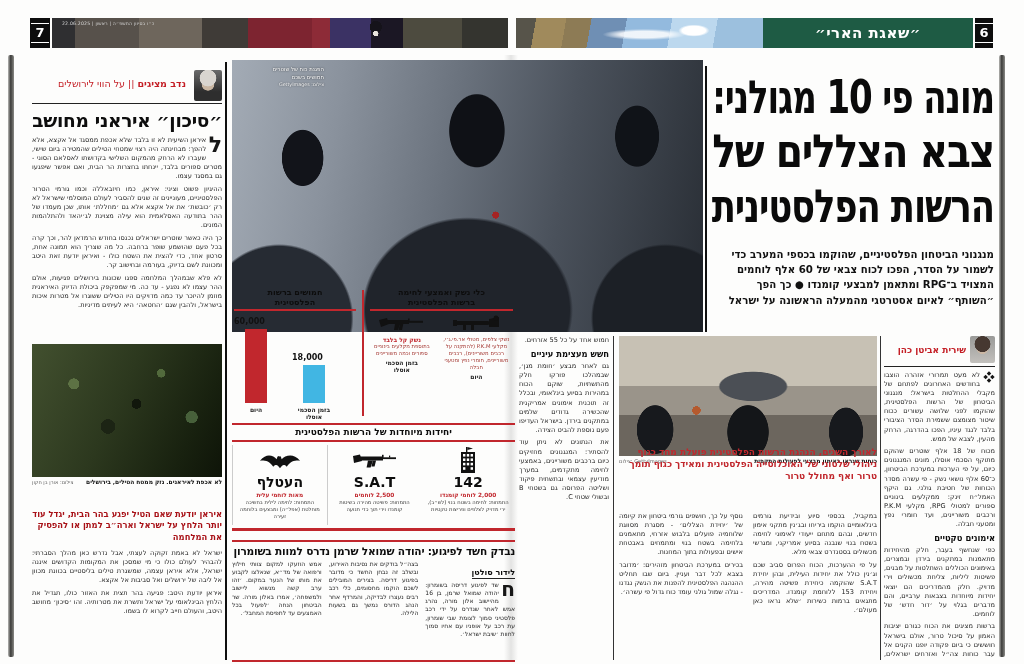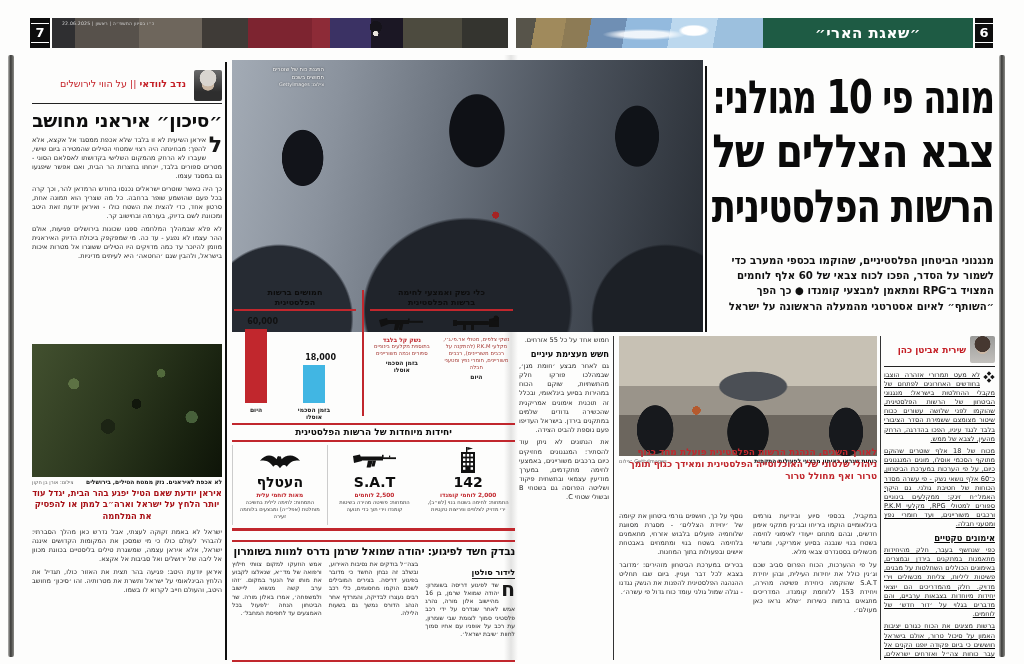--- a/index.html
+++ b/index.html
@@ -81,21 +81,21 @@
   .f-headline{font-size:46px;font-weight:800;color:#0a0a0a;line-height:1.18;letter-spacing:-1.5px;text-align:right;}
   .f-sub{font-size:10.2px;font-weight:700;line-height:1.5;color:#111;text-align:right;}
   .byline-name{color:#c41e25;font-weight:700;font-size:9px;}
   .redquote{color:#c1272d;font-weight:700;font-size:9px;line-height:1.35;text-align:right;}
   
   .ig-title{font-size:8px;font-weight:700;text-align:center;line-height:1.2;color:#0d0d0d;}
   .ig-redrule{background:#c1272d;height:2px;}
   .ig-small{font-size:5.3px;line-height:1.3;color:#a3342f;text-align:center;}
   .ig-label{font-size:6px;font-weight:700;color:#222;text-align:center;line-height:1.2;}
   .bar{position:absolute;width:22px;}
-  .barval{position:absolute;font-size:8px;font-weight:700;color:#111;text-align:right;width:44px;}
+  .barval{position:absolute;font-size:8px;font-weight:700;color:#111;text-align:left;width:44px;}
   .unit-name{font-size:14px;font-weight:700;color:#0d0d0d;text-align:center;}
   .unit-count{font-size:5.8px;font-weight:700;color:#c1272d;text-align:center;}
   .unit-desc{font-size:5.2px;color:#333;line-height:1.3;text-align:center;}
   .unit-cell{flex:1;padding:2px 4px;display:flex;flex-direction:column;align-items:center;gap:1.5px;}
   .unit-cell + .unit-cell{border-left:1px solid #ccc;}
   
   .ba-headline{font-size:10.6px;font-weight:800;color:#0d0d0d;text-align:right;letter-spacing:-.2px;}
   .ba-byline{font-size:8px;font-weight:700;color:#0d0d0d;border-bottom:1px solid #222;display:inline-block;padding-bottom:1px;margin-bottom:2px;}
   .tt{font-size:6px;line-height:1.36;text-align:justify;color:#1d1d1d;}
 </style>
@@ -128,60 +128,61 @@
   </div>
 
   <div class="abs vrule" style="left:225px;top:62px;width:2px;height:598px;"></div>
   <div class="abs vrule" style="left:705px;top:66px;width:2px;height:266px;"></div>
   <div class="abs" style="left:613px;top:336px;width:1px;height:324px;background:#333;"></div>
   <div class="abs" style="left:880px;top:336px;width:1px;height:324px;background:#333;"></div>
 
   <div class="abs rtl" style="left:32px;top:70px;width:190px;">
     <div style="position:relative;height:33px;border-bottom:1px solid #222;">
       <div class="kicker" style="position:absolute;right:36px;top:8px;">
-        <b>נדב לוודאי</b>
+        <b>נדב מציגים</b>
         <span>||</span>
         <span>על הווי לירושלים</span>
       </div>
       <div class="abs avatar2" style="right:0px;top:0px;width:28px;height:31px;"></div>
     </div>
     <div class="op-headline fit" style="margin-top: 5px; transform-origin: 100% 50%; transform: scaleX(0.974359);">״סיכון״ איראני מחושב</div>
     <div class="t" style="margin-top:5px;height:208px;overflow:hidden;">
       <p><span class="dropcap" style="font-size:22px;">ל</span><span>איראן השיעית לא זו בלבד שלא אכפת ממסגד אל אקצא, אלא להפך: מבחינתה היה רצוי שמטחי הטילים שהמטירה ביום שישי, שעברו לא הרחק מהמקום השלישי בקדושתו לאסלאם הסוני - מטרים ספורים בלבד, יינחתו בחצרות הר הבית, ואם אפשר שיפגעו גם במסגד עצמו.</span></p>
+      <p>ההיגיון פשוט וציני: איראן, כמו חיזבאללה וכמו גורמי הטרור הפלסטיניים, מעוניינים זה שנים להסביר לעולם המוסלמי שישראל לא רק ׳כובשת׳ את אל אקצא אלא גם ׳מחללת׳ אותו, שכן מעמדו של ההר בתודעה האסלאמית הוא עילה מצוינת לג׳יהאד ולהתלהמות המונים.</p>
       <p>כך היה כאשר שוטרים ישראלים נכנסו בחודש הרמדאן להר, וכך קרה בכל פעם שהושמע שופר ברחבה. כל מה שצריך הוא תמונה אחת, סרטון אחד, כדי להצית את השטח כולו - ואיראן יודעת זאת היטב ומכוונת לשם בדיוק, בעורמה ובחישוב קר.</p>
       <p>לא פלא שבמהלך המלחמה ספגו שכונות בירושלים פגיעות, אולם ההר עצמו לא נפגע - עד כה. מי שמפקפק ביכולת הדיוק האיראנית מוזמן להיזכר עד כמה מדויקים היו הטילים ששוגרו אל מטרות איכות בישראל, ולהבין שגם ׳החטאה׳ היא לעיתים מדיניות.</p>
     </div>
     <div class="ph-bush" style="width:190px;height:133px;"></div>
     <div style="display:flex;justify-content:space-between;align-items:baseline;margin-top:2px;">
       <span class="cap-r">לא אכפת לאיראנים. נזק ממטח הטילים, בירושלים</span>
       <span class="cap-credit">צילום: אורן בן חקון</span>
     </div>
-    <div class="pullquote" style="margin-top:3px;text-align:center;">איראן יודעת שאם הטיל יפגע בהר הבית, יגדל עוד יותר הלחץ על ישראל וארה״ב למתן או להפסיק את המלחמה</div>
+    <div class="pullquote" style="margin-top:24px;">איראן יודעת שאם הטיל יפגע בהר הבית, יגדל עוד יותר הלחץ על ישראל וארה״ב למתן או להפסיק את המלחמה</div>
     <div class="t" style="margin-top:6px;height:96px;overflow:hidden;">
       <p>ישראל לא באמת זקוקה לעצתי, אבל נדרש כאן מהלך הסברתי: להבהיר לעולם כולו כי מי שמסכן את המקומות הקדושים איננה ישראל, אלא איראן עצמה, שמשגרת טילים בליסטיים בכוונת מכוון אל ליבה של ירושלים ואל סביבות אל אקצא.</p>
       <p>איראן יודעת היטב: פגיעה בהר תצית את האזור כולו, תגדיל את הלחץ הבינלאומי על ישראל ותשרת את מטרותיה. זהו ׳סיכון׳ מחושב היטב, והעולם חייב לקרוא לו בשמו.</p>
     </div>
   </div>
 
   <div class="abs ph-main" style="left:232px;top:60px;width:471px;height:272px;">
     <div class="abs ph-cap rtl" style="left:6px;top:6px;width:86px;">
       <div>הפגנת כוח של שוטרים</div>
       <div>חמושים בשכם</div>
       <div style="font-size:4.8px;opacity:.9;">צילום: GettyImages</div>
     </div>
   </div>
 
   <div class="abs rtl" style="left:712px;top:70px;width:282px;">
     <div class="f-headline fit" style="transform-origin: 100% 50%; transform: scaleX(0.740157);">מונה פי 10 מגולני:</div>
     <div class="f-headline fit" style="transform-origin: 100% 50%; transform: scaleX(0.854545);">צבא הצללים של</div>
     <div class="f-headline fit" style="transform-origin: 100% 50%; transform: scaleX(0.770492);">הרשות הפלסטינית</div>
-    <div class="f-sub" style="margin-top:20px;">מנגנוני הביטחון הפלסטיניים, שהוקמו בכספי המערב כדי לשמור על הסדר, הפכו לכוח צבאי של 60 אלף לוחמים המצויד ב־RPG ומתאמן למבצעי קומנדו ● כך הפך ״השותף״ לאיום אסטרטגי מהמעלה הראשונה על ישראל</div>
-  </div>
-
-  <div class="abs rtl" style="left:884px;top:336px;width:111px;height:324px;overflow:hidden;text-decoration:underline;">
+    <div class="f-sub" style="margin-top:14px;">מנגנוני הביטחון הפלסטיניים, שהוקמו בכספי המערב כדי לשמור על הסדר, הפכו לכוח צבאי של 60 אלף לוחמים המצויד ב־RPG ומתאמן למבצעי קומנדו ● כך הפך ״השותף״ לאיום אסטרטגי מהמעלה הראשונה על ישראל</div>
+  </div>
+
+  <div class="abs rtl" style="left:884px;top:336px;width:111px;height:324px;overflow:hidden;">
     <div style="position:relative;height:30px;border-bottom:1px solid #222;">
       <div class="abs avatar" style="right:0;top:0;width:25px;height:27px;"></div>
       <div class="byline-name" style="position:absolute;right:29px;top:9px;">שירית אביטן כהן</div>
     </div>
     <div class="t" style="margin-top:4px;">
       <p><span class="orn">
             <i></i>
             <i></i>
             <i></i>
             <i></i>

